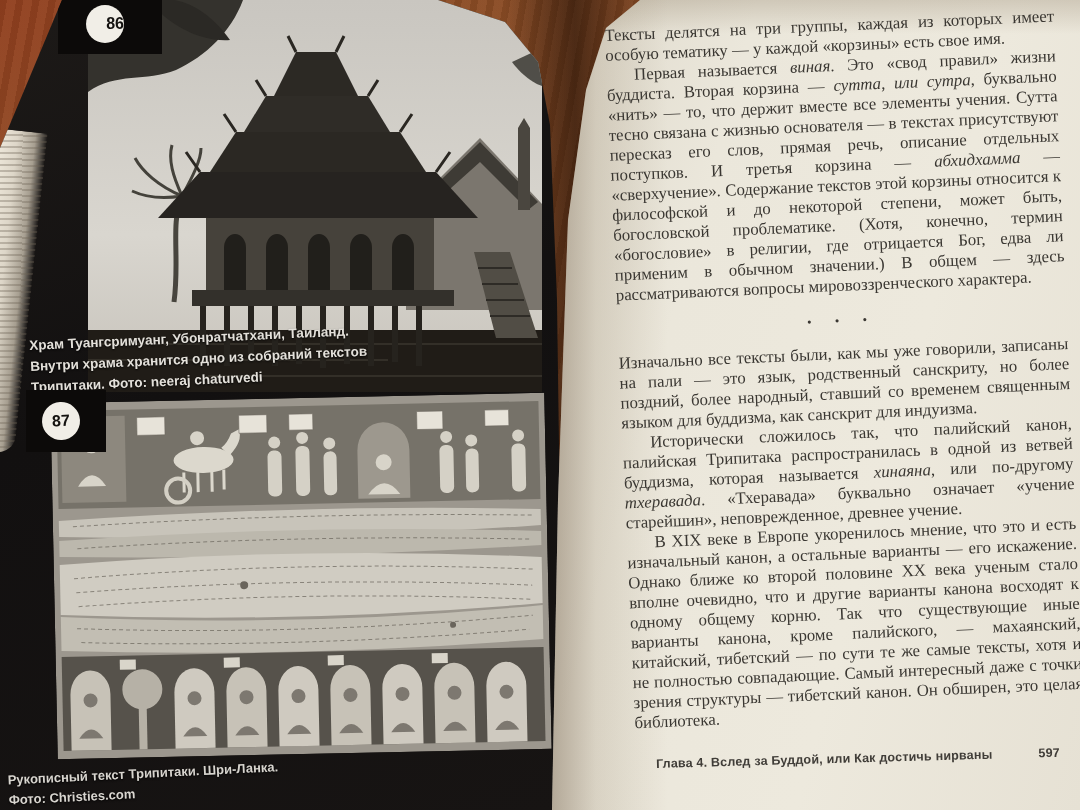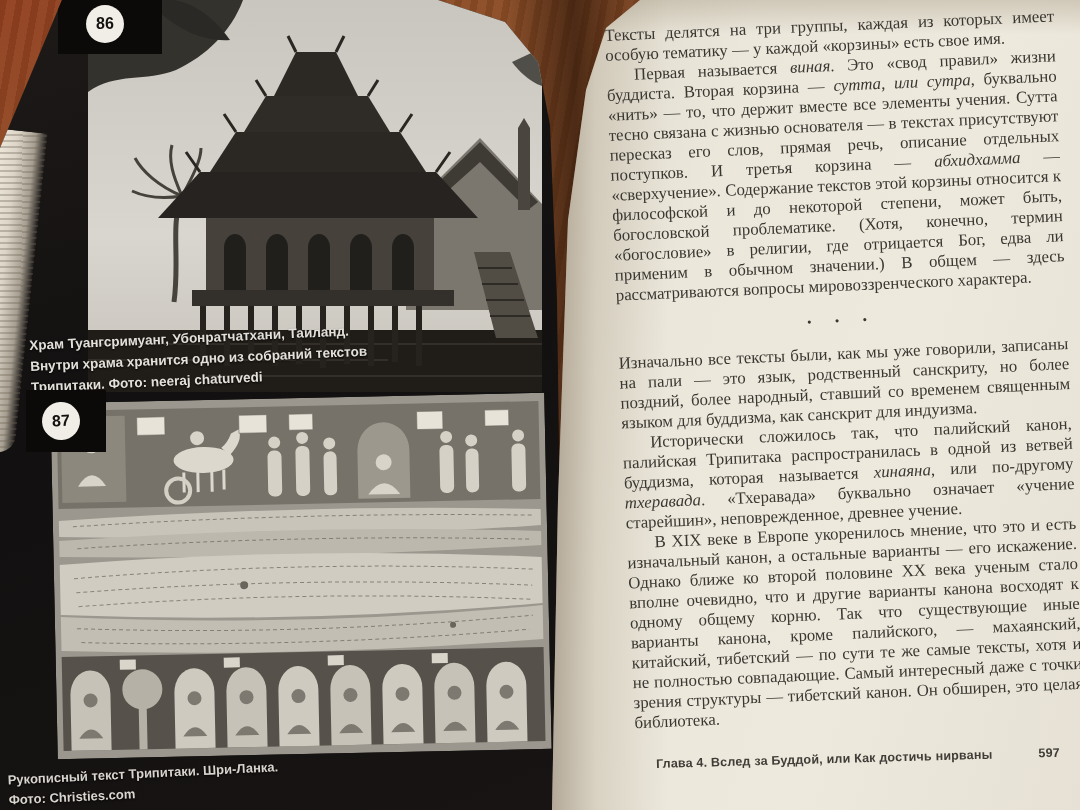--- a/index.html
+++ b/index.html
@@ -21,21 +21,21 @@
       repeating-linear-gradient(175deg, rgba(110,100,86,.35) 0 2px, rgba(255,255,255,0) 2px 6px),
       linear-gradient(90deg,#f3edE0 0%,#ddd6c8 45%,#a69e90 78%, rgba(90,80,66,0) 100%);}
   .photo-86{position:absolute;left:88px;top:0;width:454px;height:392px;}
   .photo-86 svg,.photo-87 svg{display:block;width:100%;height:100%;}
   .photo-87{position:absolute;left:54px;top:398px;width:494px;height:356px;transform:rotate(-1.2deg);}
   .badge-tab{position:absolute;background:#0c0a09;}
   .tab-86{left:58px;top:0;width:104px;height:54px;}
   .tab-87{left:26px;top:390px;width:80px;height:62px;}
   .badge-circle{position:absolute;width:38px;height:38px;border-radius:50%;background:#f1eee7;
     color:#141210;font:700 16px/38px "Liberation Sans",sans-serif;text-align:center;}
-  .circ-86{left:86px;top:5px;}
+  .circ-86{left:86px;top:5px;text-align:right;}
   .circ-87{left:42px;top:402px;transform:rotate(-3deg);}
   .caption{position:absolute;color:#e3e0da;font:700 13.5px/1.55 "Liberation Sans",sans-serif;
     white-space:pre-line;text-shadow:0 1px 2px rgba(0,0,0,.85);}
   .caption-86{left:30px;top:326px;width:440px;transform:rotate(-2.6deg);}
   .caption-87{left:8px;top:760px;width:430px;font-size:13px;transform:rotate(-2.8deg);color:#d8d5cf;}
   
   .page-right{position:absolute;left:548px;top:0;width:532px;height:810px;
     background:linear-gradient(105deg,#cfc8b9 0%,#e2ddd0 9%,#ebe7db 28%,#ede9dd 62%,#e6e1d4 100%);
     clip-path:polygon(92px 0, 532px 0, 532px 810px, 4px 810px, 10px 500px, 20px 220px, 38px 90px, 58px 28px);}
   .page-right::before{content:"";position:absolute;inset:0;pointer-events:none;

